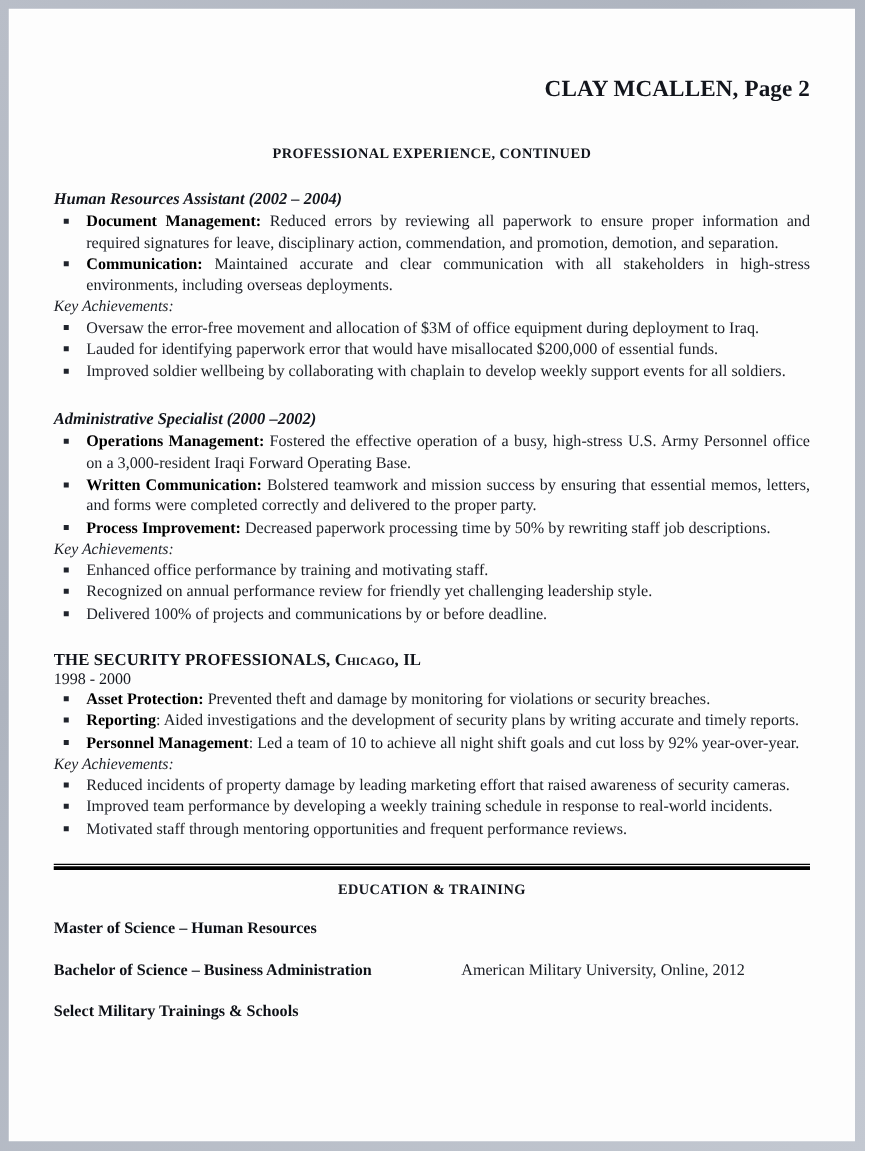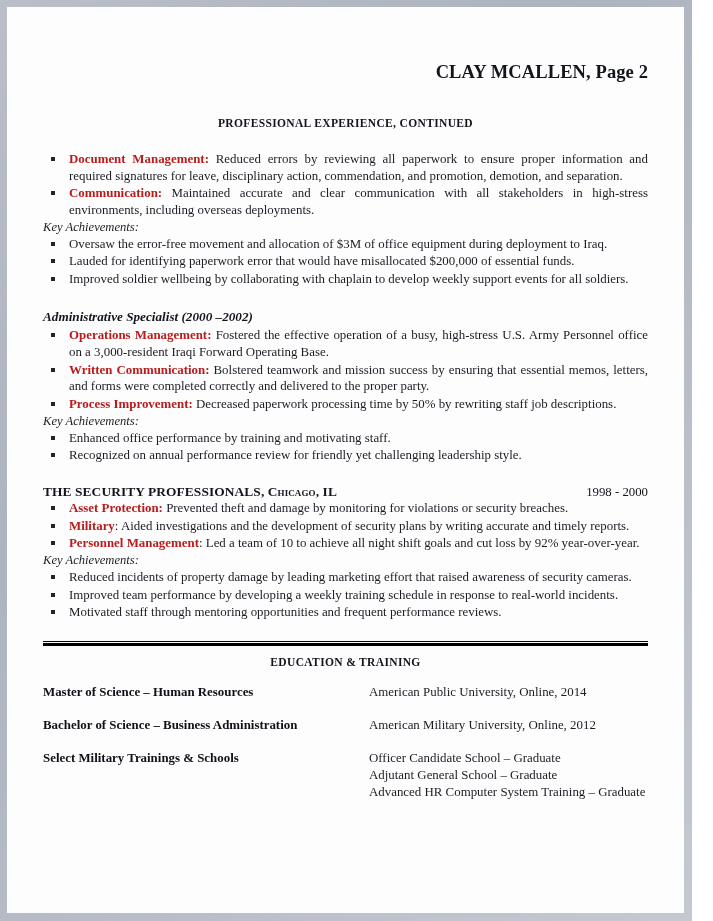--- a/index.html
+++ b/index.html
@@ -65,20 +65,21 @@
     color: #12151c;
     margin-bottom: 2px;
   }
 
   .employer-row {
     display: flex;
     justify-content: space-between;
     align-items: baseline;
     font-size: 13.4px;
     color: #12151c;
+    flex-direction: column;
   }
   .employer-name {
     font-weight: bold;
     letter-spacing: .1px;
   }
   .employer-date {
     font-weight: normal;
     font-size: 12.8px;
     white-space: nowrap;
   }
@@ -102,21 +103,21 @@
     position: absolute;
     left: 8px;
     top: 6px;
     width: 4px;
     height: 4px;
     background: #20242c;
   }
   ul.b.justified > li { text-align: justify; }
   ul.b > li b, ul.b > li .lead {
     font-weight: bold;
-    color: #b91c1c;
+    color: #000000;
   }
 
   .key-ach {
     font-style: italic;
     font-size: 12.6px;
     color: #1a1d24;
     margin: 1px 0 1px 0;
   }
 
   
@@ -150,20 +151,21 @@
 </head>
 <body>
 
 <div id="page-frame">
   <div id="page-sheet">
 
     <div class="doc-header">CLAY MCALLEN, Page 2</div>
     <div class="section-title-center">PROFESSIONAL EXPERIENCE, CONTINUED</div>
 
     <div class="job-block">
+      <div class="job-title">Human Resources Assistant (2002 – 2004)</div>
       <ul class="b justified">
         <li><span class="lead">Document Management:</span><span> Reduced errors by reviewing all paperwork to ensure proper information and required signatures for leave, disciplinary action, commendation, and promotion, demotion, and separation.</span></li>
         <li><span class="lead">Communication:</span><span> Maintained accurate and clear communication with all stakeholders in high-stress environments, including overseas deployments.</span></li>
       </ul>
       <div class="key-ach">Key Achievements:</div>
       <ul class="b">
         <li>Oversaw the error-free movement and allocation of $3M of office equipment during deployment to Iraq.</li>
         <li>Lauded for identifying paperwork error that would have misallocated $200,000 of essential funds.</li>
         <li>Improved soldier wellbeing by collaborating with chaplain to develop weekly support events for all soldiers.</li>
       </ul>
@@ -173,64 +175,57 @@
       <div class="job-title">Administrative Specialist (2000 –2002)</div>
       <ul class="b justified">
         <li><span class="lead">Operations Management:</span><span> Fostered the effective operation of a busy, high-stress U.S. Army Personnel office on a 3,000-resident Iraqi Forward Operating Base.</span></li>
         <li><span class="lead">Written Communication:</span><span> Bolstered teamwork and mission success by ensuring that essential memos, letters, and forms were completed correctly and delivered to the proper party.</span></li>
         <li><span class="lead">Process Improvement:</span><span> Decreased paperwork processing time by 50% by rewriting staff job descriptions.</span></li>
       </ul>
       <div class="key-ach">Key Achievements:</div>
       <ul class="b">
         <li>Enhanced office performance by training and motivating staff.</li>
         <li>Recognized on annual performance review for friendly yet challenging leadership style.</li>
+        <li>Delivered 100% of projects and communications by or before deadline.</li>
       </ul>
     </div>
 
     <div class="job-block tight">
       <div class="employer-row">
         <div class="employer-name"><span>THE SECURITY PROFESSIONALS, </span><span class="smallcaps">Chicago, IL</span></div>
         <div class="employer-date">1998 - 2000</div>
       </div>
       <ul class="b">
         <li><span class="lead">Asset Protection:</span><span> Prevented theft and damage by monitoring for violations or security breaches.</span></li>
-        <li><span class="lead">Military</span><span>: Aided investigations and the development of security plans by writing accurate and timely reports.</span></li>
+        <li><span class="lead">Reporting</span><span>: Aided investigations and the development of security plans by writing accurate and timely reports.</span></li>
         <li><span class="lead">Personnel Management</span><span>: Led a team of 10 to achieve all night shift goals and cut loss by 92% year-over-year.</span></li>
       </ul>
       <div class="key-ach">Key Achievements:</div>
       <ul class="b">
         <li>Reduced incidents of property damage by leading marketing effort that raised awareness of security cameras.</li>
         <li>Improved team performance by developing a weekly training schedule in response to real-world incidents.</li>
         <li>Motivated staff through mentoring opportunities and frequent performance reviews.</li>
       </ul>
     </div>
 
     <div class="double-rule"></div>
 
     <div class="edu-section">
       <div class="section-title-center" style="margin-top:10px;">EDUCATION &amp; TRAINING</div>
 
       <div class="edu-row">
         <div class="edu-left">Master of Science – Human Resources</div>
-        <div class="edu-right">
-          <div>American Public University, Online, 2014</div>
-        </div>
       </div>
 
       <div class="edu-row">
         <div class="edu-left">Bachelor of Science – Business Administration</div>
         <div class="edu-right">
           <div>American Military University, Online, 2012</div>
         </div>
       </div>
 
       <div class="edu-row">
         <div class="edu-left">Select Military Trainings &amp; Schools</div>
-        <div class="edu-right">
-          <div>Officer Candidate School – Graduate</div>
-          <div>Adjutant General School – Graduate</div>
-          <div>Advanced HR Computer System Training – Graduate</div>
-        </div>
       </div>
     </div>
 
   </div>
 </div>
 
 </body></html>

